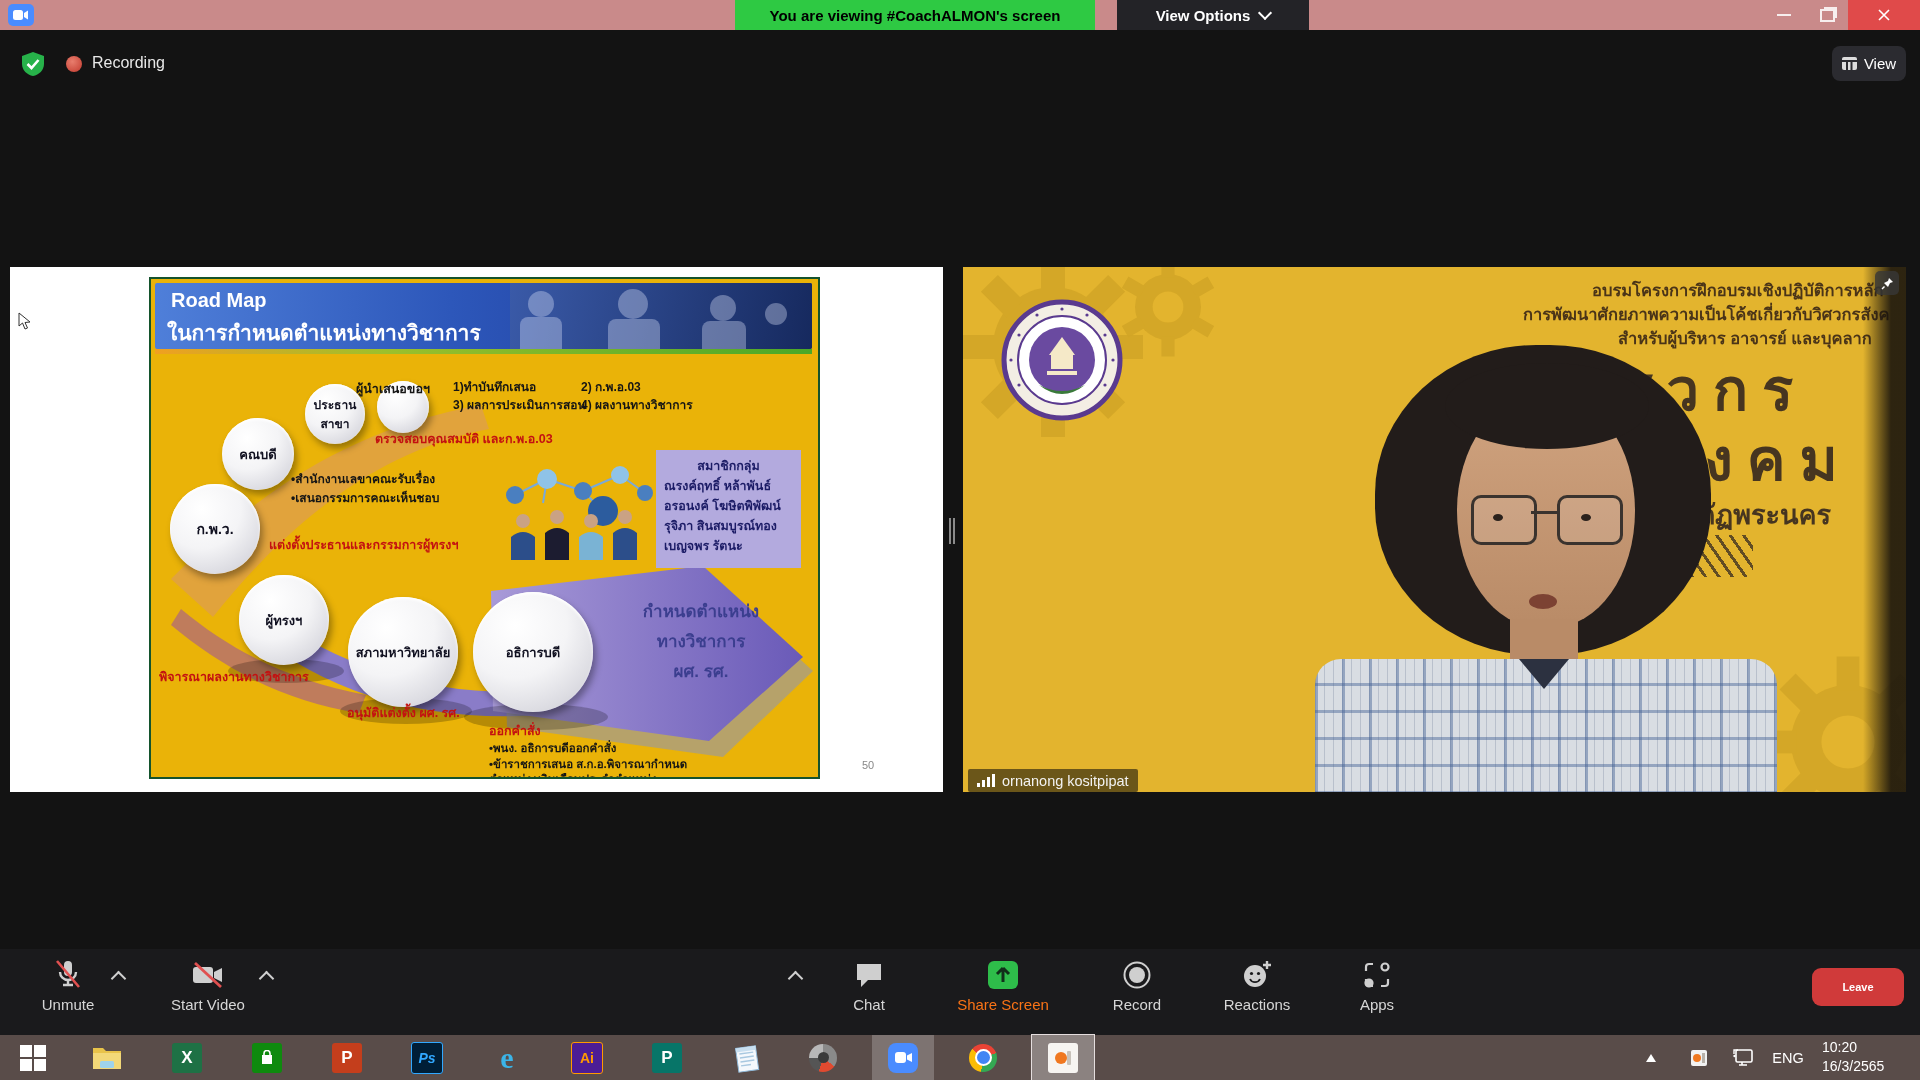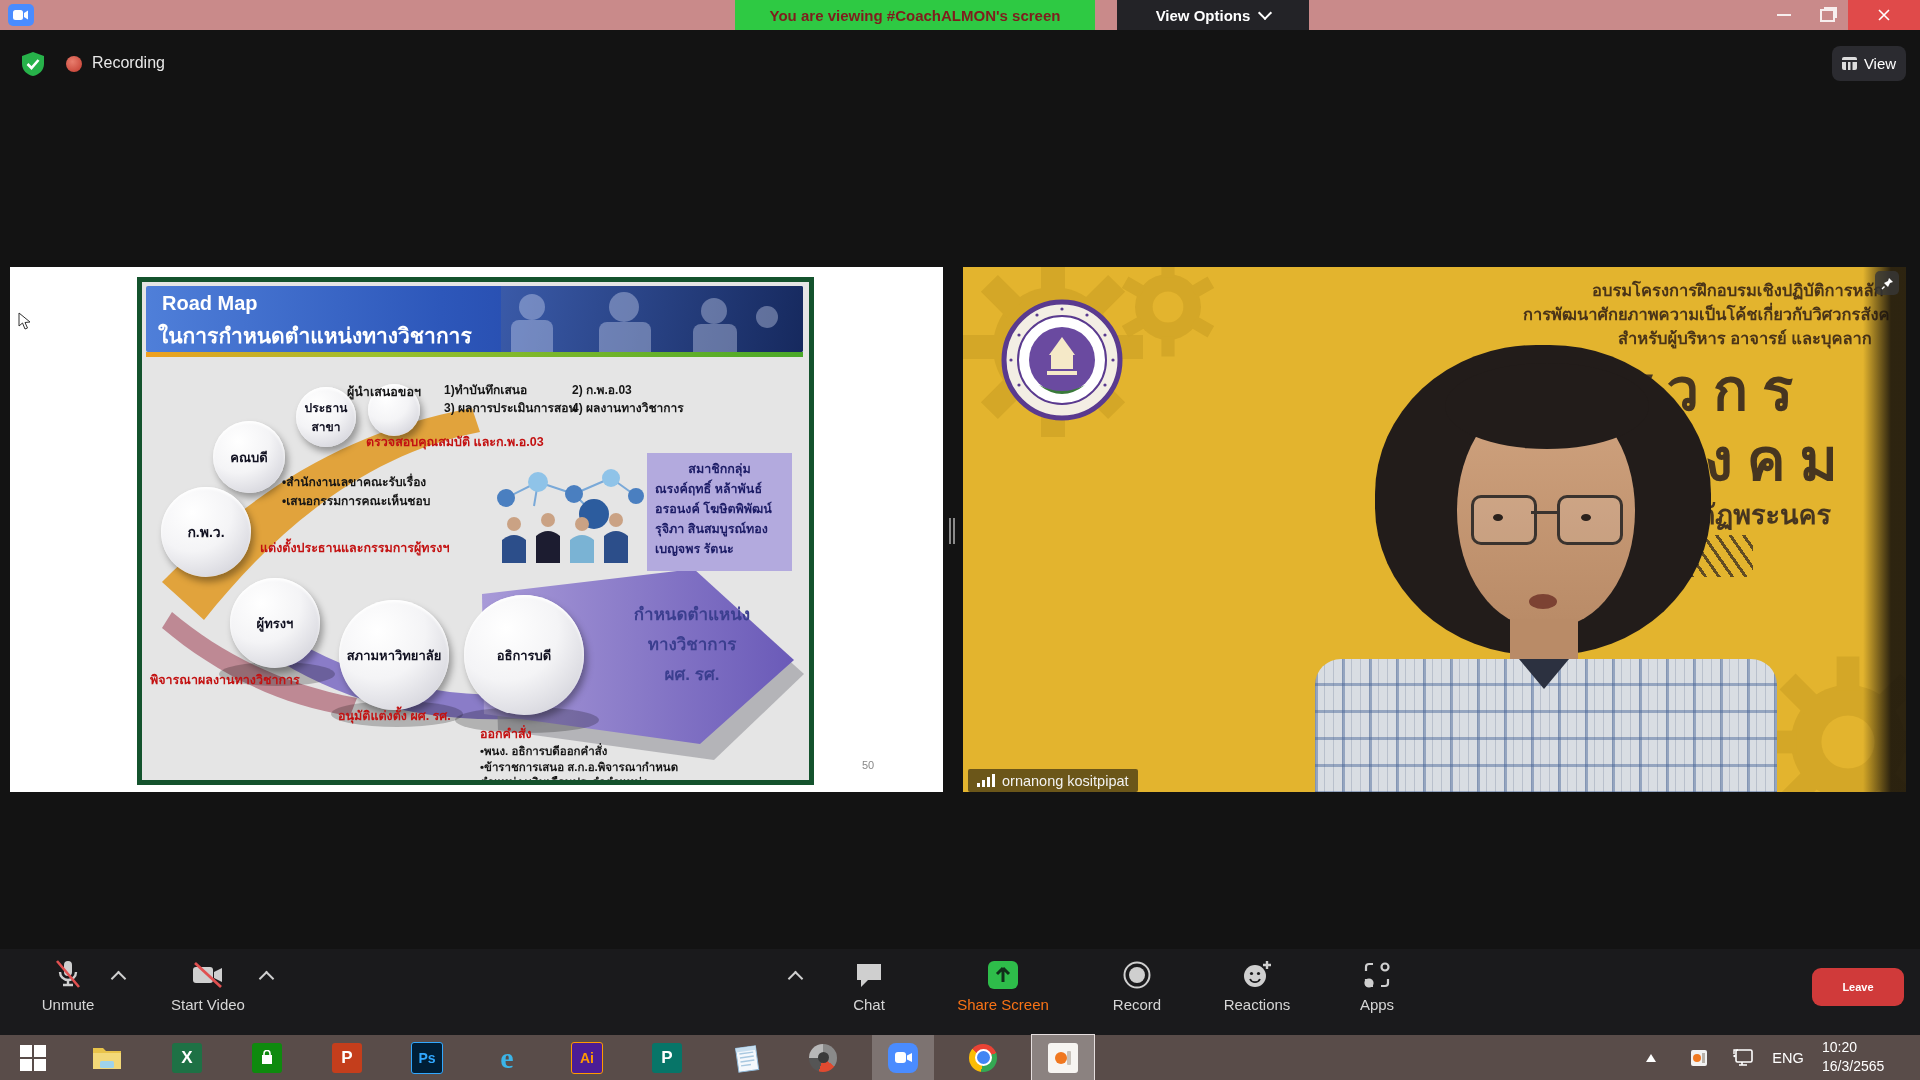--- a/index.html
+++ b/index.html
@@ -2,21 +2,21 @@
 <html><head>
 <meta charset="utf-8">
 <style>
   html,body{margin:0;padding:0;background:#000;}
   .screen{position:relative;width:1920px;height:1080px;background:#131313;overflow:hidden;
           font-family:"Liberation Sans","DejaVu Sans",sans-serif;}
   .abs{position:absolute;}
   
   .titlebar{position:absolute;top:0;left:0;width:1920px;height:30px;background:#c98a8a;}
   .zoom-app-ic{position:absolute;left:8px;top:4px;width:26px;height:22px;border-radius:5px;background:#4a8cff;display:flex;align-items:center;justify-content:center;}
-  .banner{position:absolute;left:735px;top:0;width:360px;height:30px;background:#2ec943;color:#7f1d1d;
+  .banner{position:absolute;left:735px;top:0;width:360px;height:30px;background:#2ec943;color:#000000;
           font-weight:bold;font-size:15px;display:flex;align-items:center;justify-content:center;}
   .viewopts{position:absolute;left:1117px;top:0;width:192px;height:30px;background:#232327;color:#fff;
           font-weight:bold;font-size:15px;display:flex;align-items:center;justify-content:center;gap:10px;cursor:pointer;}
   .chev-down{width:8px;height:8px;border-right:2px solid #fff;border-bottom:2px solid #fff;transform:rotate(45deg);margin-top:-4px;}
   .winbtn{position:absolute;top:0;height:30px;display:flex;align-items:center;justify-content:center;}
   .btn-min{left:1762px;width:44px;}
   .btn-min i{display:block;width:14px;height:2px;background:#f7eeee;}
   .btn-res{left:1806px;width:42px;}
   .btn-res i{display:block;width:11px;height:9px;border:2px solid #f7eeee;box-shadow:3px -3px 0 -1px #f7eeee;}
   .btn-close{left:1848px;width:72px;background:#e04a4a;}
@@ -28,21 +28,21 @@
             display:flex;align-items:center;justify-content:center;gap:7px;color:#fff;font-size:15px;cursor:pointer;}
   .grid-ic{width:15px;height:13px;background:#ddd;border-radius:2px;position:relative;}
   .grid-ic::before{content:"";position:absolute;left:0;top:3px;right:0;height:1.5px;background:#2b2b30;}
   .grid-ic::after{content:"";position:absolute;left:4.5px;top:3px;width:1.5px;bottom:0;background:#2b2b30;box-shadow:4.5px 0 0 #2b2b30;}
   
   .panel-left{position:absolute;left:10px;top:267px;width:933px;height:525px;background:#ffffff;overflow:hidden;}
   .panel-right{position:absolute;left:963px;top:267px;width:943px;height:525px;background:#e3b42e;overflow:hidden;}
   .divider-handle{position:absolute;left:949px;top:518px;width:8px;height:26px;display:flex;gap:2px;}
   .divider-handle i{width:2px;height:100%;background:#8a8a8a;}
   
-  .slide{position:absolute;left:127px;top:10px;width:667px;height:498px;background:#e5e5e5;border:5px solid #14532d;overflow:hidden;}
+  .slide{position:absolute;left:139px;top:10px;width:667px;height:498px;background:#eab308;border:2px solid #14532d;overflow:hidden;}
   .slide-header{position:absolute;left:4px;top:4px;width:657px;height:66px;background:linear-gradient(90deg,#4f7fd9 0%,#2d57ba 45%,#18328f 100%);border-radius:2px;overflow:hidden;}
   .hdr-photo{position:absolute;right:0;top:0;width:46%;height:100%;background:linear-gradient(100deg,#3a5aa8,#16295e);}
   .hdr-photo i{position:absolute;border-radius:50%;background:rgba(230,235,255,.35);}
   .slide-title{position:absolute;left:16px;top:6px;color:#fff;font-size:20px;font-weight:bold;}
   .slide-sub{position:absolute;left:12px;top:33px;color:#fff;font-size:21px;font-weight:bold;}
   .hdr-underline{position:absolute;left:4px;top:70px;width:657px;height:5px;background:linear-gradient(90deg,#f0a020,#9cc02c 35%,#4aa828);}
   .step-circle{position:absolute;border-radius:50%;z-index:3;display:flex;align-items:center;justify-content:center;
       background:radial-gradient(circle at 35% 28%,#ffffff 0%,#f4f4f6 45%,#dcdce2 75%,#c2c2cc 100%);
       box-shadow:3px 5px 7px rgba(0,0,0,.35),inset 0 2px 3px #fff;
       font-weight:bold;color:#101020;text-align:center;}
@@ -504,21 +504,21 @@
         <svg width="16" height="16" viewBox="0 0 16 16">
             <path d="M3 5 H13 V14 H3 Z" fill="#fff"></path>
             <path d="M5 5 V3.5 a3 3 0 0 1 6 0 V5" stroke="#fff" stroke-width="1.6" fill="none"></path>
           </svg>
       </span>
     </div>
     <div class="tile" style="left:316px;">
       <span class="sq" style="background:#c43e1c;color:#fff;font-size:17px;">P</span>
     </div>
     <div class="tile" style="left:396px;">
-      <span class="sq" style="background:#001e36;color:#31a8ff;font-size:14px;border:1.5px solid #31a8ff;">Ps</span>
+      <span class="sq" style="background:#001e36;color:#31a8ff;font-size:14px;border:1.5px solid #31a8ff;font-style:italic;">Ps</span>
     </div>
     <div class="tile" style="left:476px;">
       <span style="color:#3bb4e8;font-size:30px;font-weight:bold;font-family:'Liberation Serif',serif;">
         <span>e</span>
       </span>
     </div>
     <div class="tile" style="left:556px;">
       <span class="sq" style="background:#4c1d95;color:#ff9a00;font-size:14px;border:1.5px solid #ff9a00;">Ai</span>
     </div>
     <div class="tile" style="left:636px;">

